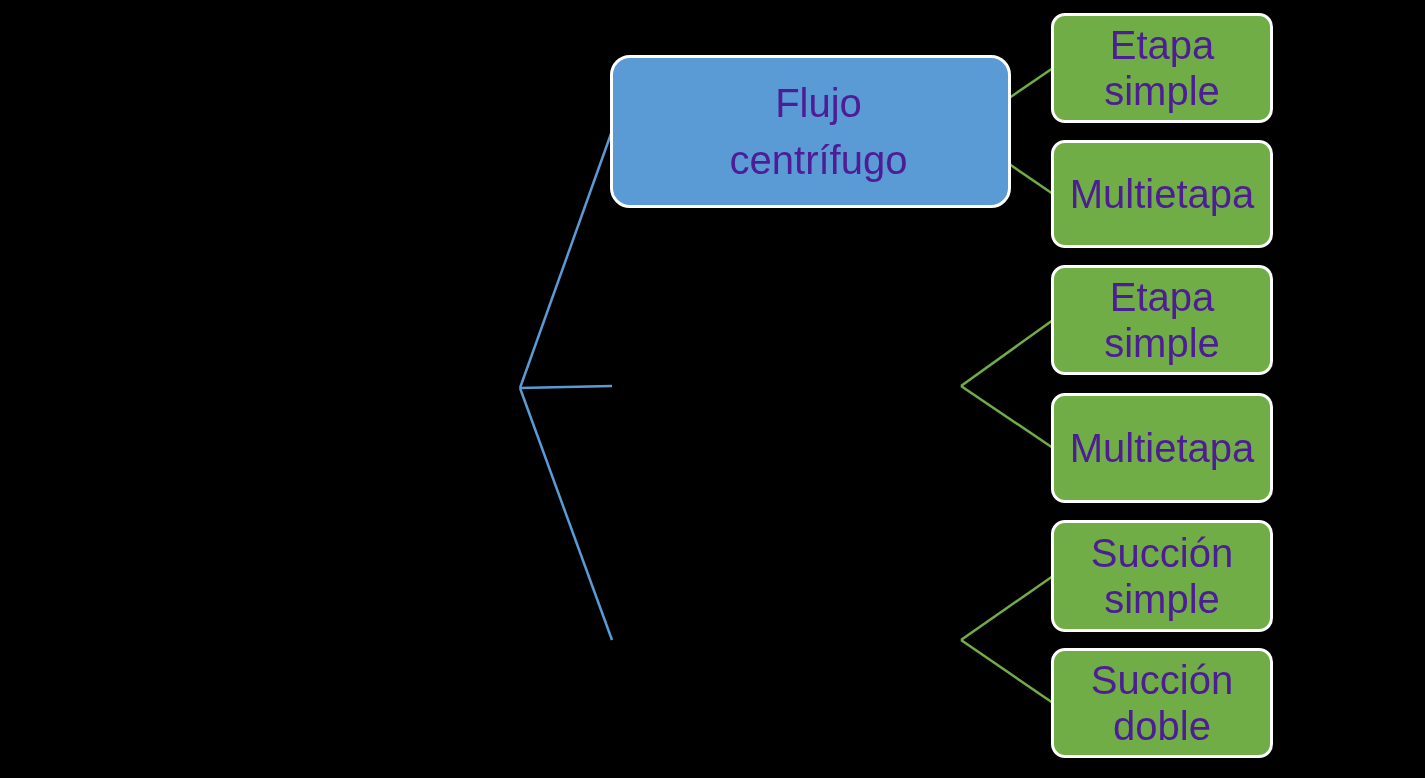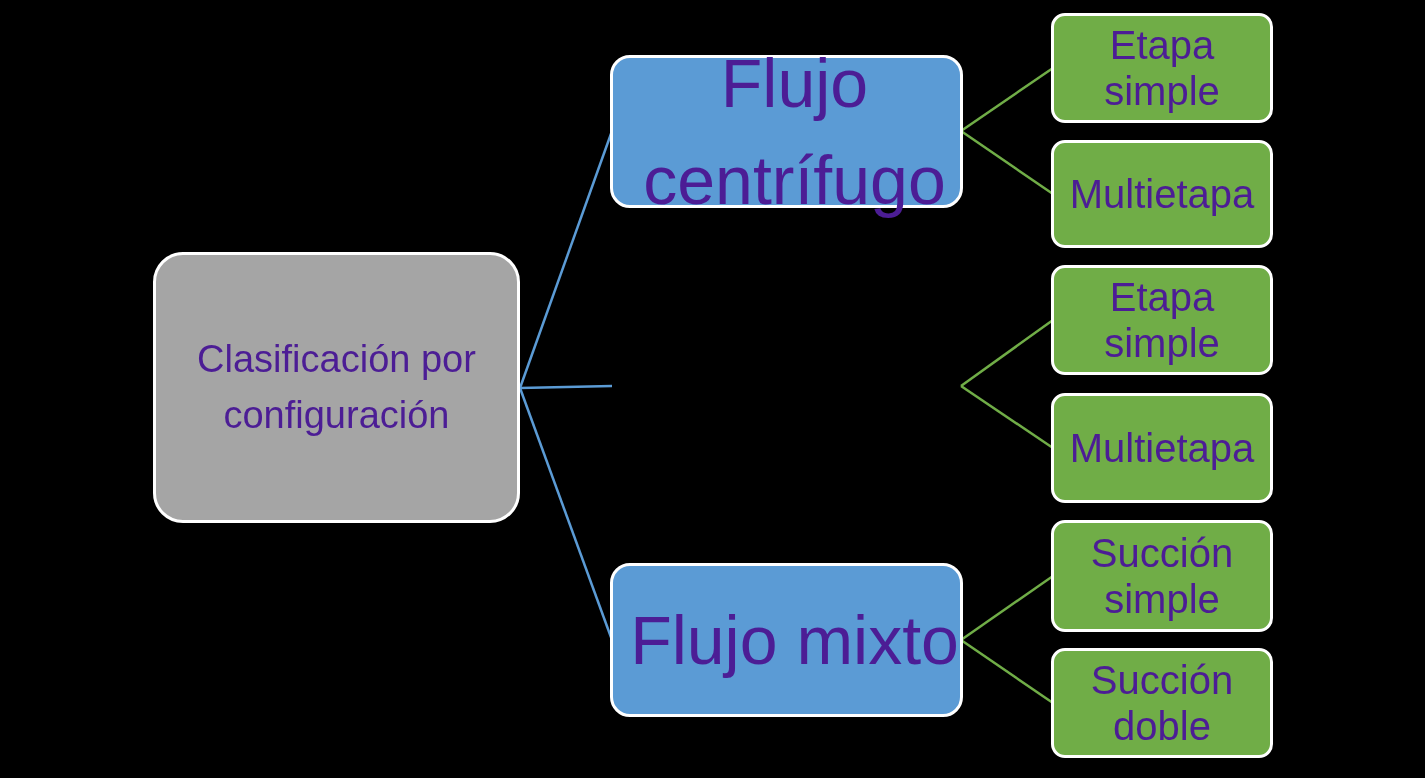--- a/index.html
+++ b/index.html
@@ -40,24 +40,24 @@
     width: 100%;
   }
   .root-node {
     left: 153px; top: 252px; width: 367px; height: 271px;
     background: #A5A5A5;
     border-radius: 30px;
     font-size: 38px;
     line-height: 1.45;
   }
   .branch-node {
-    left: 610px; width: 353px; height: 153px;
+    left: 610px; width: 401px; height: 153px;
     background: #5B9BD5;
     border-radius: 20px;
-    font-size: 68px;
+    font-size: 40px;
     line-height: 1.42;
     padding-left: 16px;
   }
   .branch-1 { top: 55px; }
   .branch-2 { top: 310px; height: 152px; }
   .branch-3 { top: 563px; height: 154px; }
   .leaf-node {
     left: 1051px; width: 222px; height: 110px;
     background: #70AD47;
     border-radius: 14px;
@@ -81,34 +81,27 @@
     <line class="blue-line" x1="520" y1="388" x2="612" y2="386"></line>
     <line class="blue-line" x1="520" y1="388" x2="612" y2="640"></line>
     <line class="green-line" x1="961" y1="131" x2="1053" y2="68"></line>
     <line class="green-line" x1="961" y1="131" x2="1053" y2="194"></line>
     <line class="green-line" x1="961" y1="386" x2="1053" y2="320"></line>
     <line class="green-line" x1="961" y1="386" x2="1053" y2="448"></line>
     <line class="green-line" x1="961" y1="640" x2="1053" y2="576"></line>
     <line class="green-line" x1="961" y1="640" x2="1053" y2="703"></line>
   </svg>
 
-  <div class="node root-node">
-    <span class="label">Clasificación por
-configuración</span>
-  </div>
 
   <div class="node branch-node branch-1">
     <span class="label">Flujo
 centrífugo</span>
   </div>
 
 
-  <div class="node branch-node branch-3">
-    <span class="label">Flujo mixto</span>
-  </div>
 
   <div class="node leaf-node leaf-1">
     <span class="label">Etapa
 simple</span>
   </div>
 
   <div class="node leaf-node leaf-2">
     <span class="label">Multietapa</span>
   </div>
 

